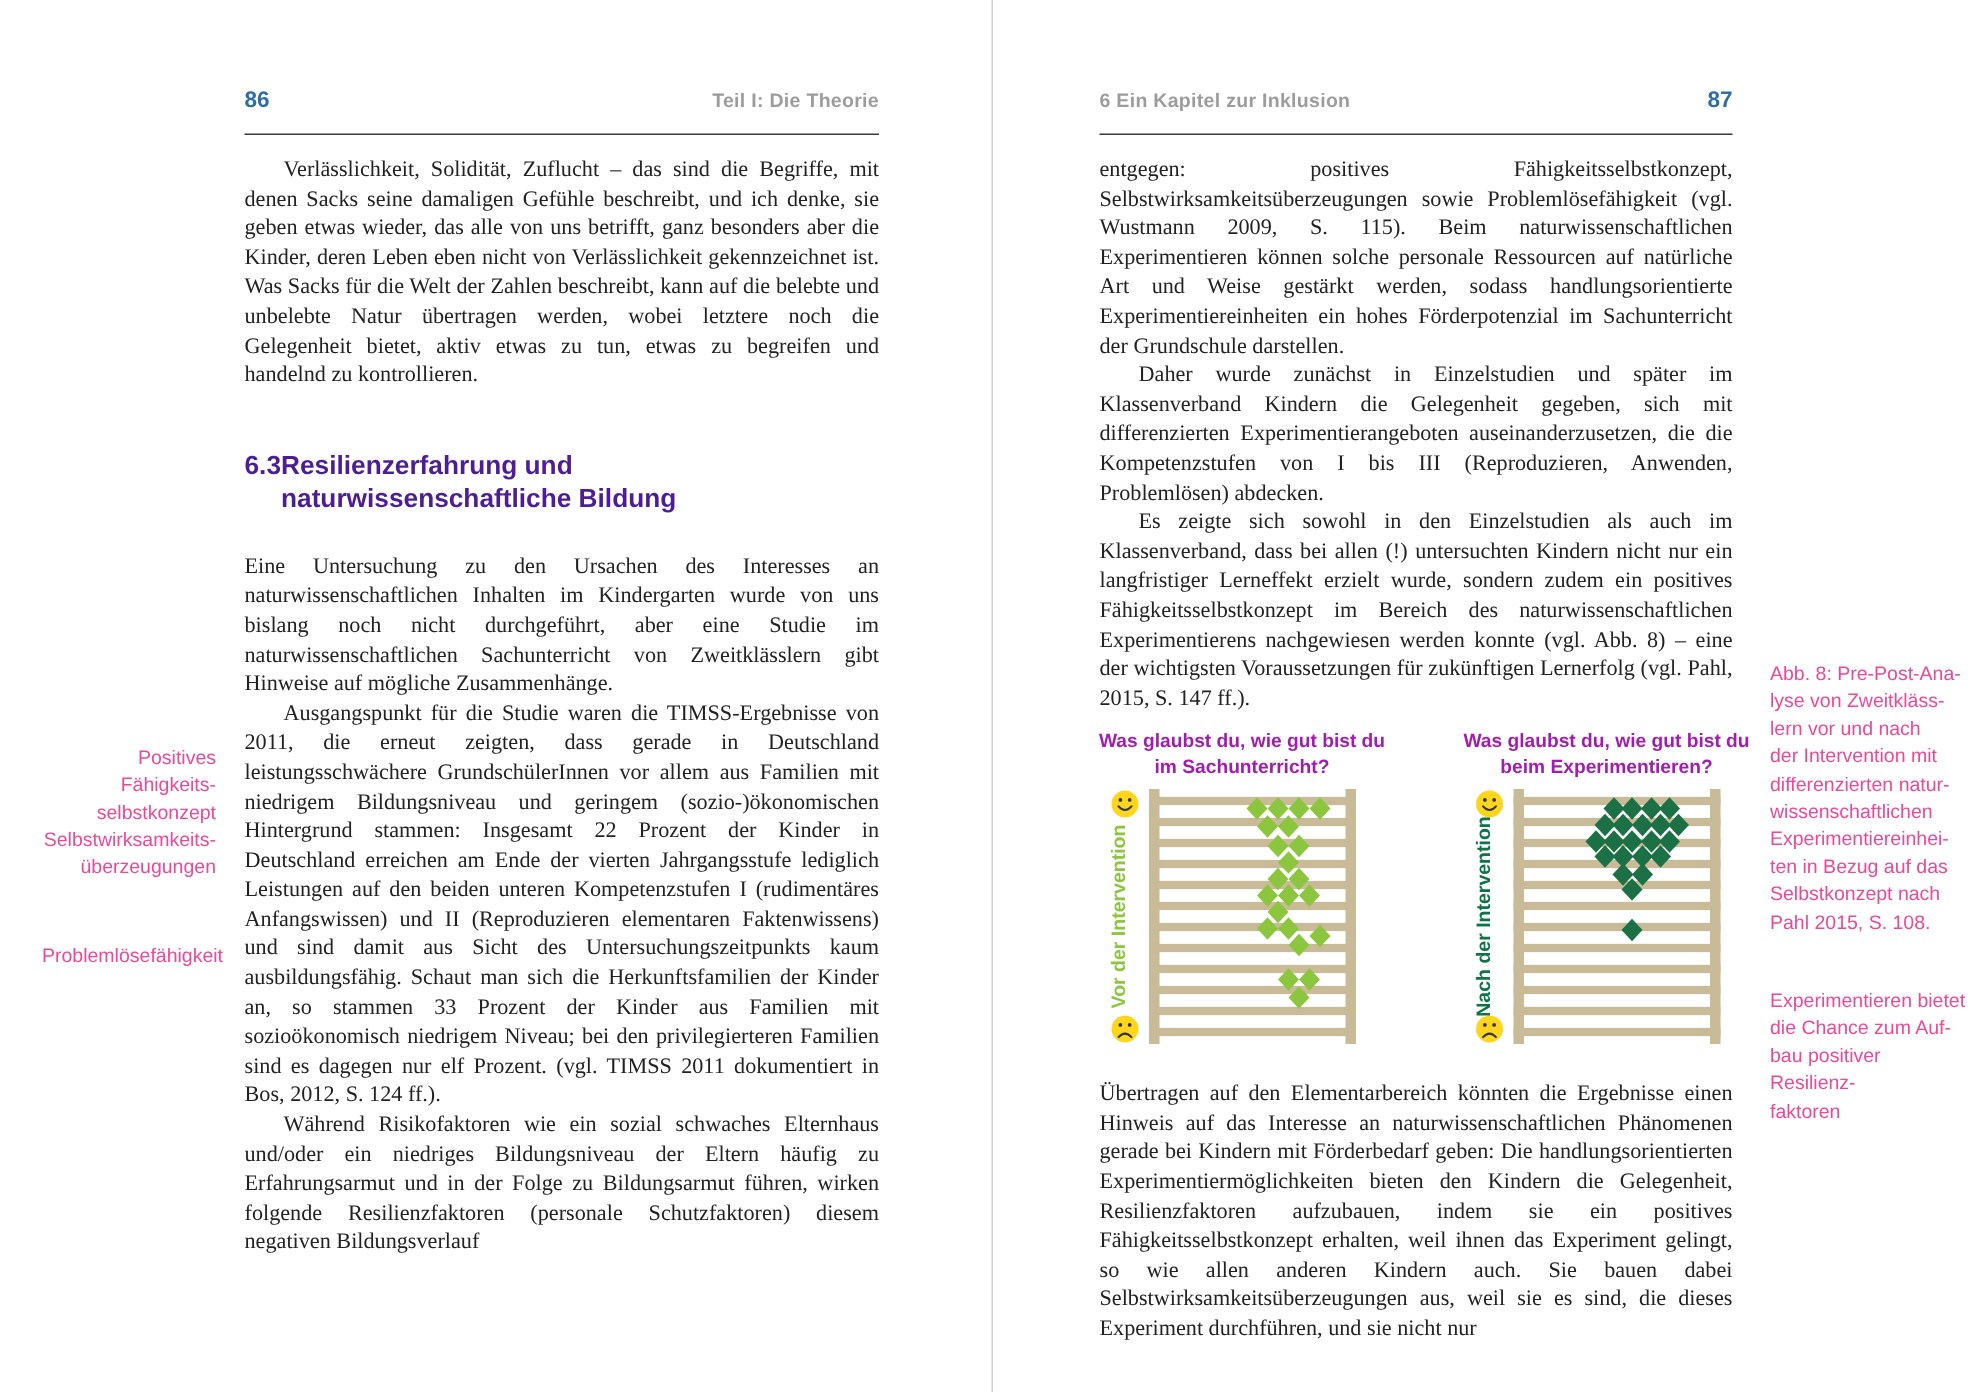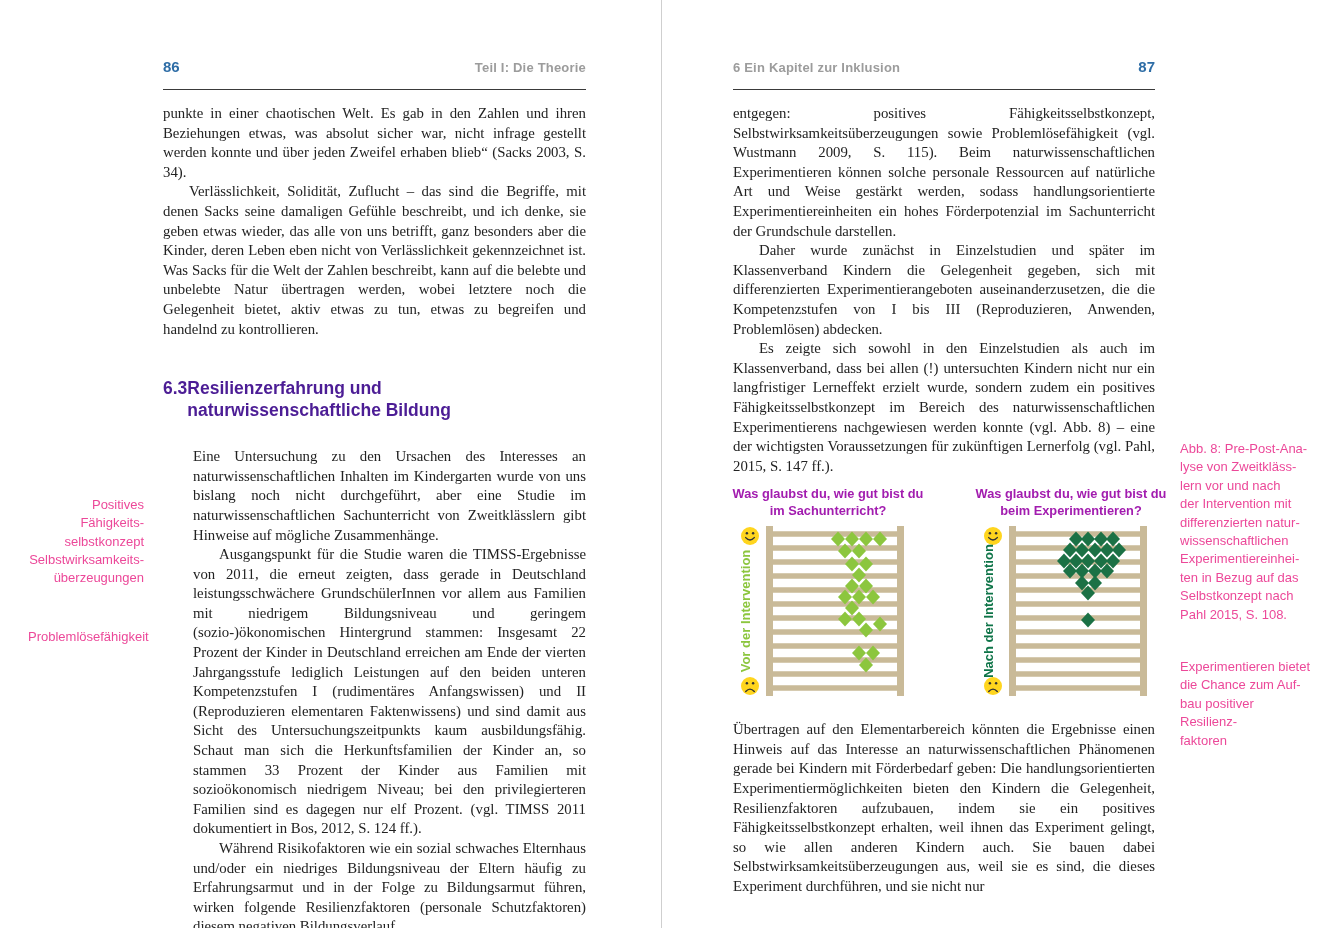--- a/index.html
+++ b/index.html
@@ -56,30 +56,29 @@
 überzeugungen</div>
     <div class="marginnote mn-left" style="top:608px;margin-top:20px;">Problemlösefähigkeit</div>
 
     <div class="content content-left">
       <div class="pagehead">
         <span class="pagenum">86</span>
         <span class="runhead">Teil I: Die Theorie</span>
       </div>
 
       <div class="bodytext">
-        <p>punkte in einer chaotischen Welt. Es gab in den Zahlen und ihren Beziehungen etwas, was absolut sicher war, nicht infrage gestellt werden konnte und über jeden Zweifel erhaben blieb“ (Sacks 2003, S. 34).</p>
         <p class="indent">Verlässlichkeit, Solidität, Zuflucht – das sind die Begriffe, mit denen Sacks seine damaligen Gefühle beschreibt, und ich denke, sie geben etwas wieder, das alle von uns betrifft, ganz besonders aber die Kinder, deren Leben eben nicht von Verlässlichkeit gekennzeichnet ist. Was Sacks für die Welt der Zahlen beschreibt, kann auf die belebte und unbelebte Natur übertragen werden, wobei letztere noch die Gelegenheit bietet, aktiv etwas zu tun, etwas zu begreifen und handelnd zu kontrollieren.</p>
       </div>
 
       <div class="sectionheading">
         <span class="hnum">6.3</span>
         <span class="htitle">Resilienzerfahrung und naturwissenschaftliche Bildung</span>
       </div>
 
-      <div class="bodytext" style="margin-top:0;margin-left:30px;">
+      <div class="bodytext" style="margin-top:0;">
         <p>Eine Untersuchung zu den Ursachen des Interesses an naturwissenschaftlichen Inhalten im Kindergarten wurde von uns bislang noch nicht durchgeführt, aber eine Studie im naturwissenschaftlichen Sachunterricht von Zweitklässlern gibt Hinweise auf mögliche Zusammenhänge.</p>
         <p class="indent">Ausgangspunkt für die Studie waren die TIMSS-Ergebnisse von 2011, die erneut zeigten, dass gerade in Deutschland leistungsschwächere GrundschülerInnen vor allem aus Familien mit niedrigem Bildungsniveau und geringem (sozio-)ökonomischen Hintergrund stammen: Insgesamt 22 Prozent der Kinder in Deutschland erreichen am Ende der vierten Jahrgangsstufe lediglich Leistungen auf den beiden unteren Kompetenzstufen I (rudimentäres Anfangswissen) und II (Reproduzieren elementaren Faktenwissens) und sind damit aus Sicht des Untersuchungszeitpunkts kaum ausbildungsfähig. Schaut man sich die Herkunftsfamilien der Kinder an, so stammen 33 Prozent der Kinder aus Familien mit sozioökonomisch niedrigem Niveau; bei den privilegierteren Familien sind es dagegen nur elf Prozent. (vgl. TIMSS 2011 dokumentiert in Bos, 2012, S. 124 ff.).</p>
         <p class="indent">Während Risikofaktoren wie ein sozial schwaches Elternhaus und/oder ein niedriges Bildungsniveau der Eltern häufig zu Erfahrungsarmut und in der Folge zu Bildungsarmut führen, wirken folgende Resilienzfaktoren (personale Schutzfaktoren) diesem negativen Bildungsverlauf</p>
       </div>
     </div>
   </div>
 
   <div class="page page-right">
 
     <div class="marginnote mn-right" style="top:440px;">Abb. 8: Pre-Post-Ana-

